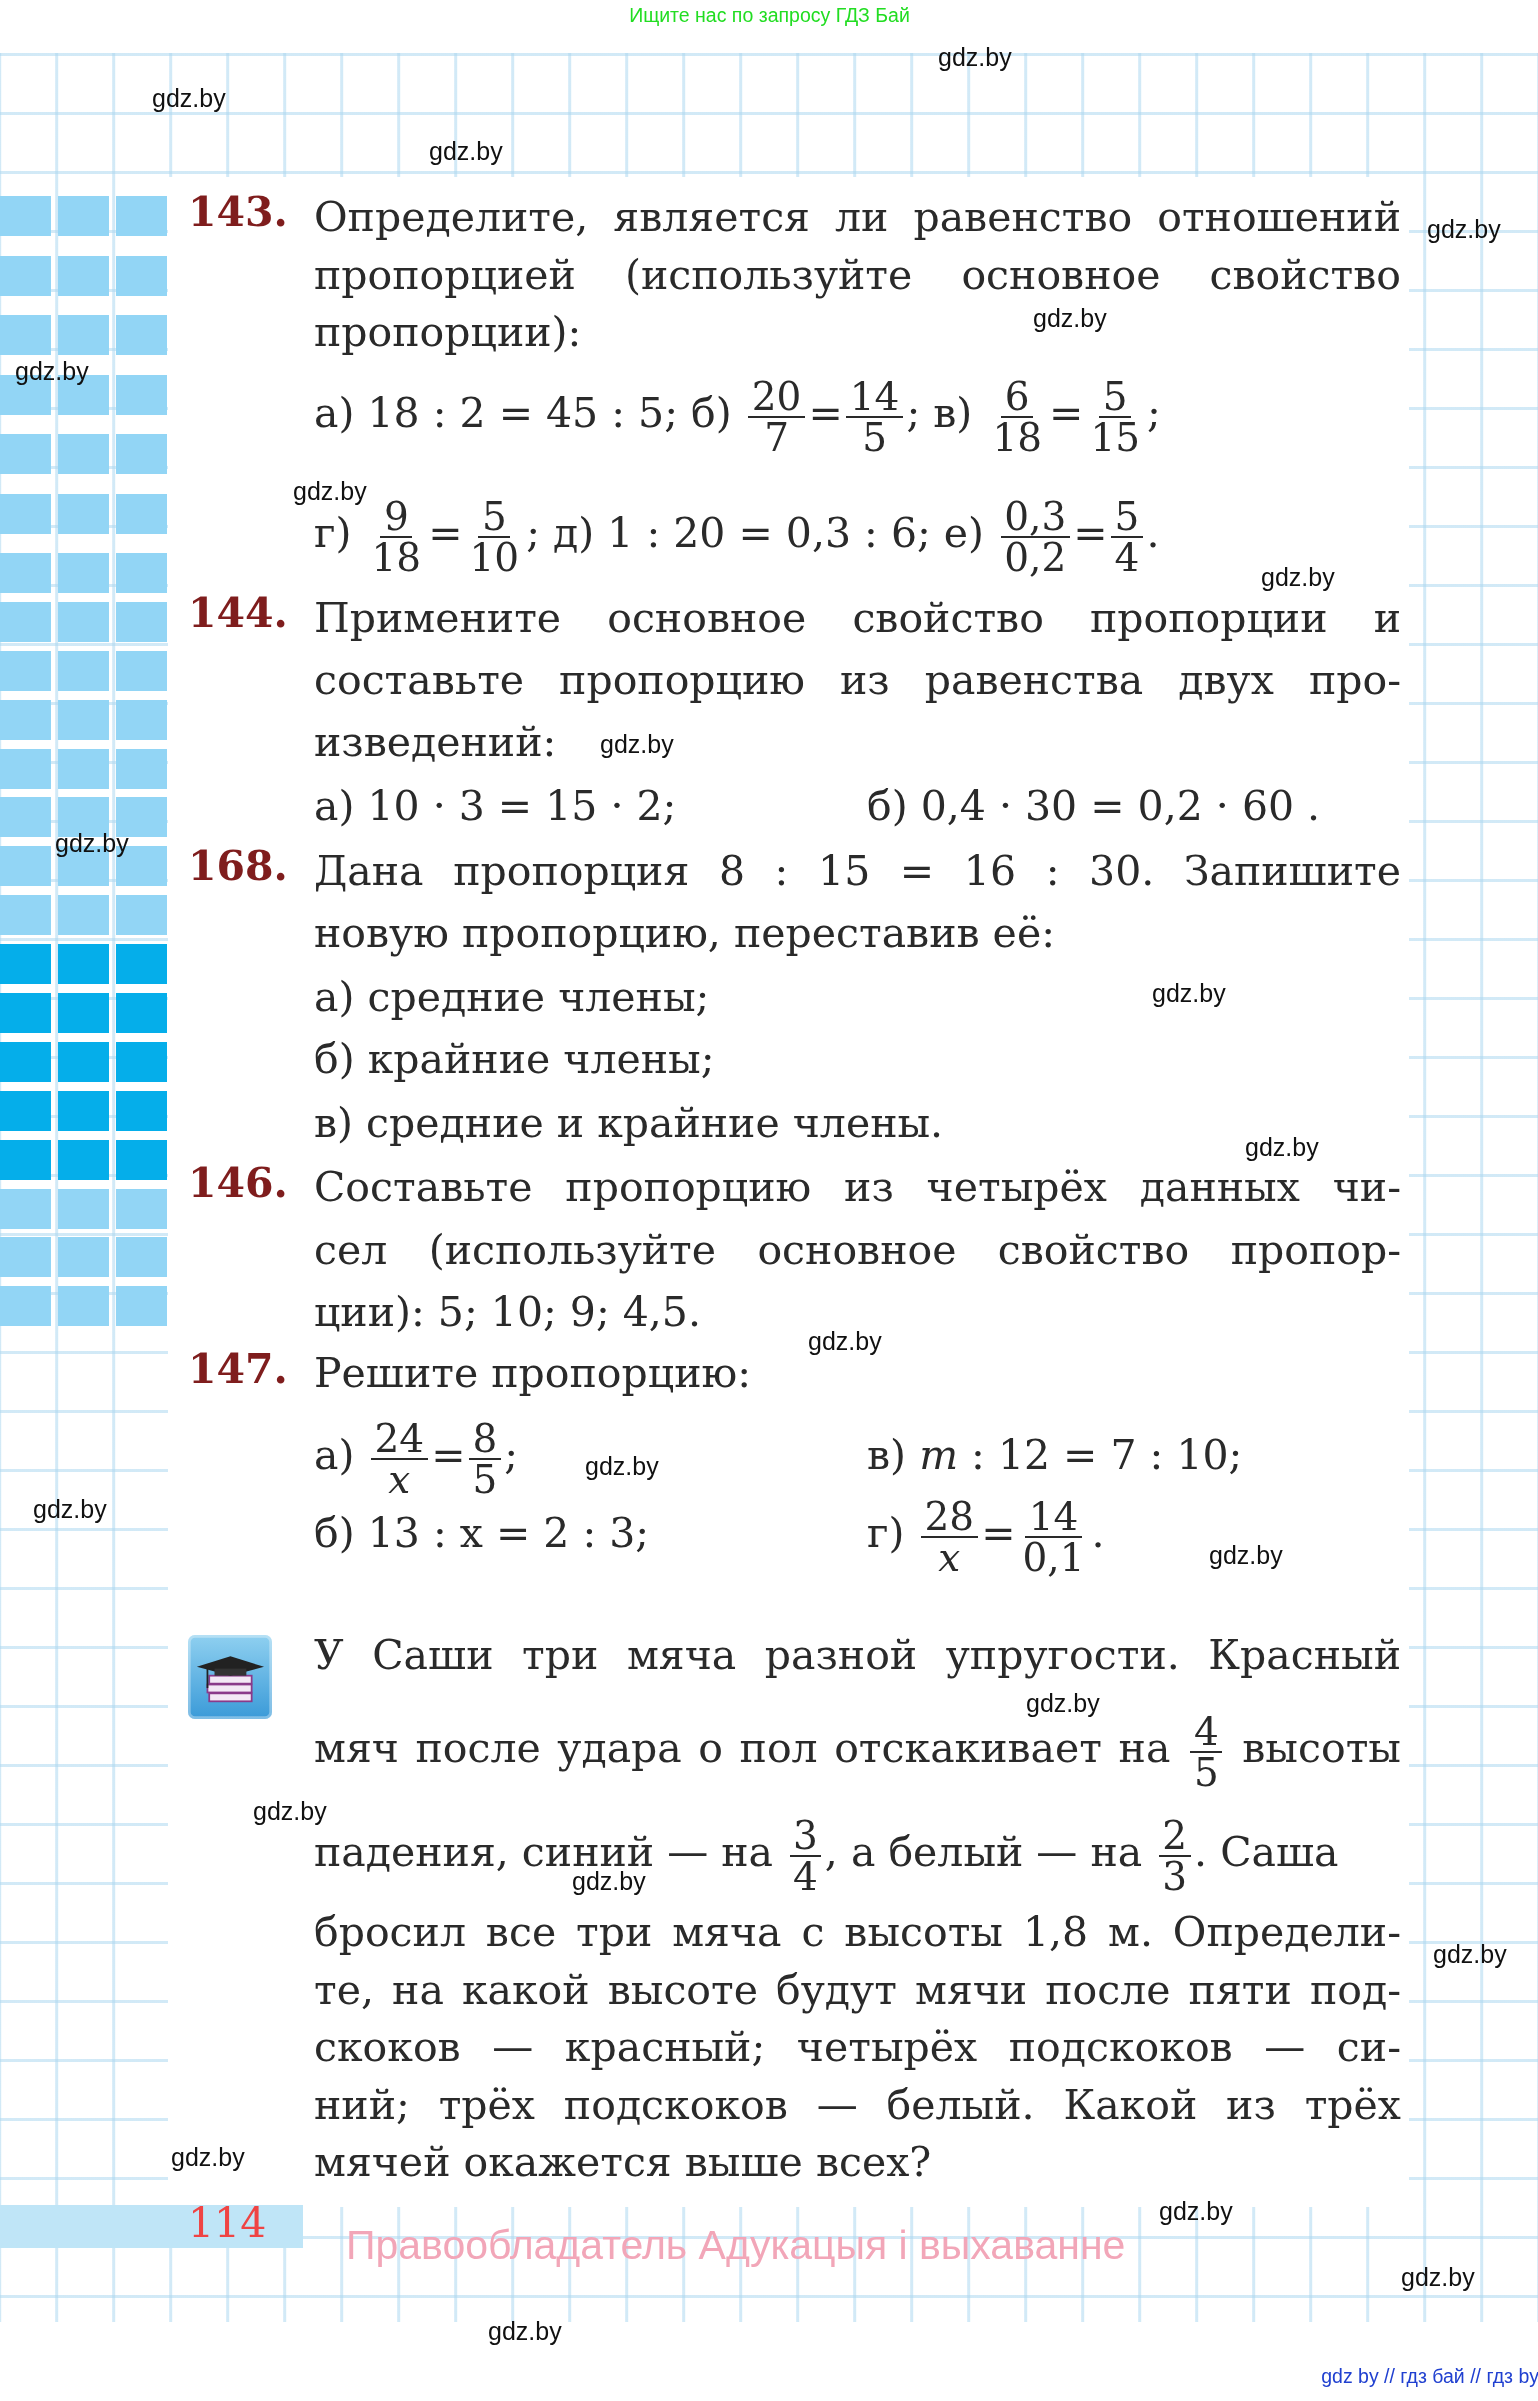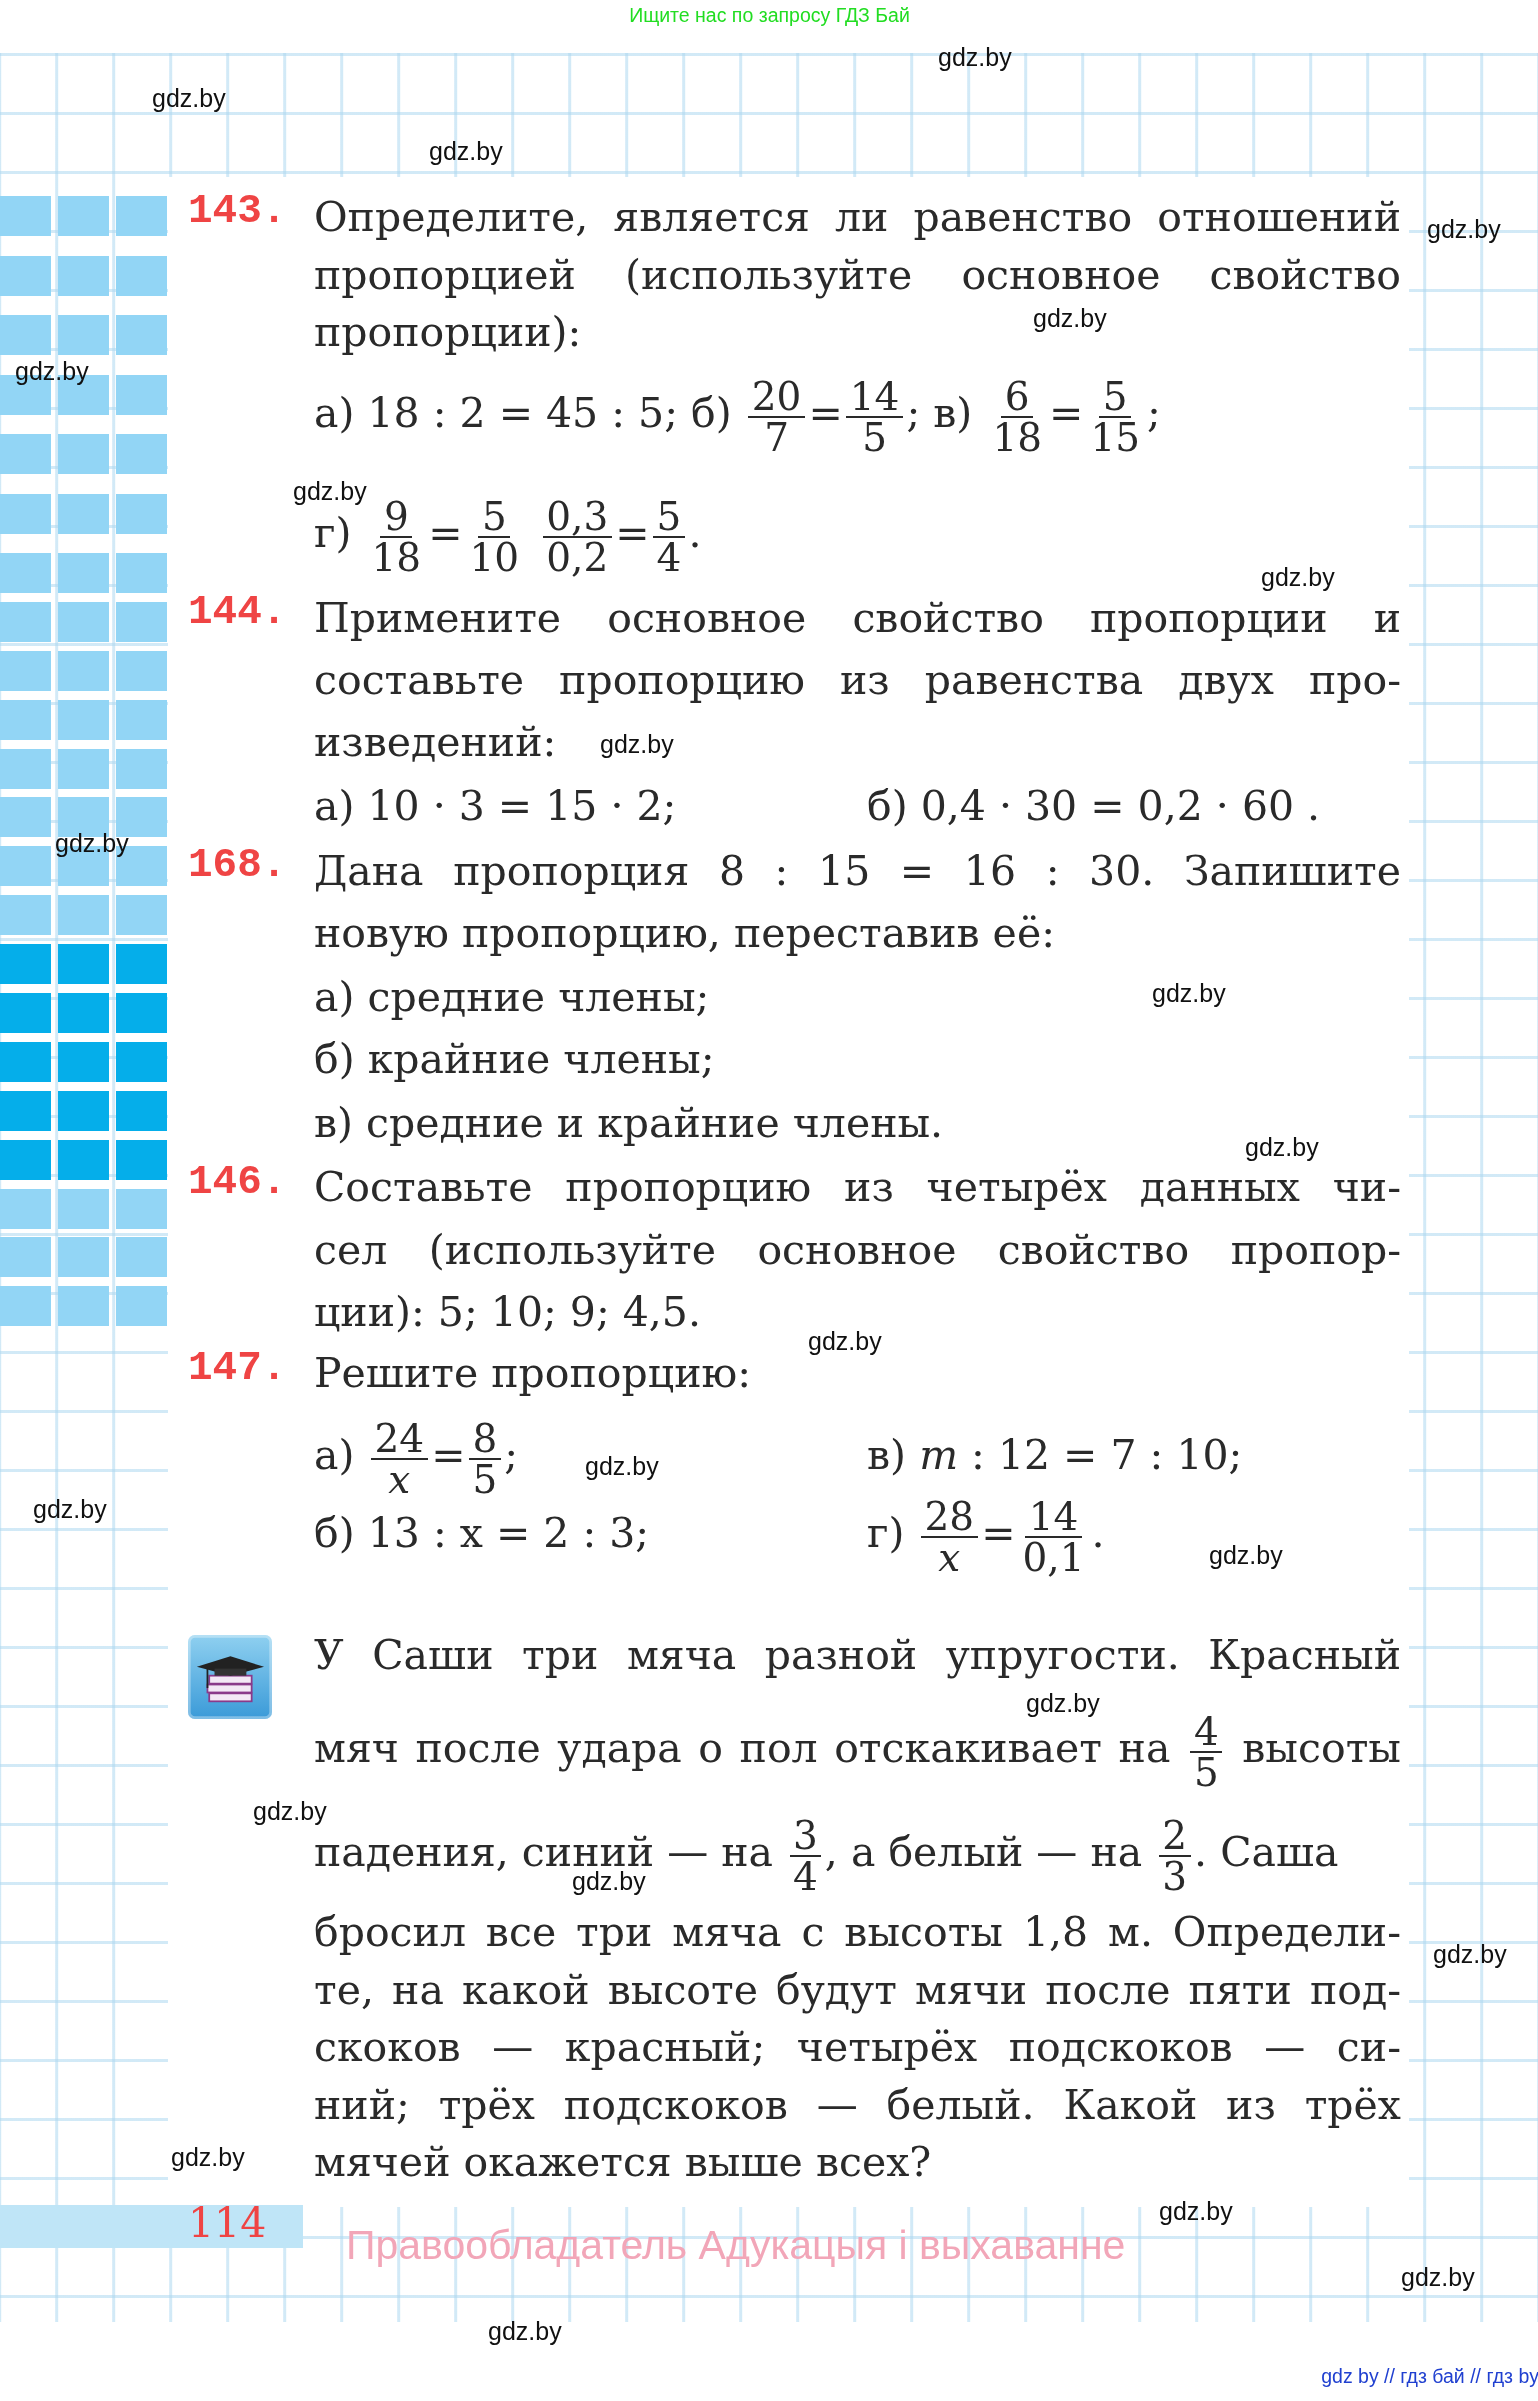--- a/index.html
+++ b/index.html
@@ -31,23 +31,22 @@
   .strip { position:absolute; left:0; top:196px; width:168px; }
   .strip-row { display:flex; gap:7px; height:40px; margin-bottom:19.5px; }
   .strip-row.tight { margin-bottom:8.9px; }
   .cell { width:51px; height:100%; background:#92d5f5; }
   .strip-row.dark .cell { background:#05aeea; }
   .wm {
     position:absolute; font-family:"Liberation Sans", sans-serif;
     font-size:25px; color:#111;
   }
   .num {
-    position:absolute; left:188px; font-weight:bold; color:#ef4444;
+    position:absolute; left:188px; font-weight:bold; color:#7f1d1d;
     font-size:41px;
-    font-family:Liberation Mono, monospace;
   }
   .line {
     position:absolute; left:314px; width:1087px; font-size:41px; line-height:53px;
     white-space:nowrap;
   }
   .line.just { text-align:justify; text-align-last:justify; }
   .frac {
     display:inline-flex; flex-direction:column; align-items:center;
     vertical-align:middle; line-height:1; margin:0 3.5px; font-size:39px;
   }
@@ -214,21 +213,21 @@
     </span><span>;</span>
 </div>
 <div class="line" style="top:489px; line-height:89px">
   <span>г)</span>
   <span class="frac">
       <span class="n">9</span>
       <span class="d">18</span>
     </span>=<span class="frac">
       <span class="n">5</span>
       <span class="d">10</span>
-    </span>
+    </span><span>; д) 1 : 20 = 0,3 : 6; е)</span>
   <span class="frac">
       <span class="n">0,3</span>
       <span class="d">0,2</span>
     </span>=<span class="frac">
       <span class="n">5</span>
       <span class="d">4</span>
     </span><span>.</span>
 </div>
 
 <div class="num" style="top:589px">144.</div>

